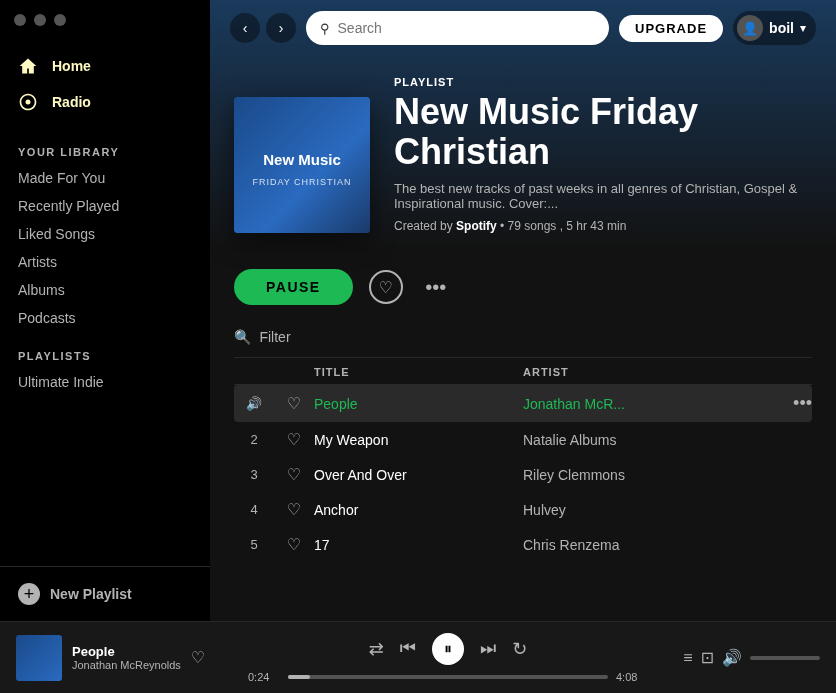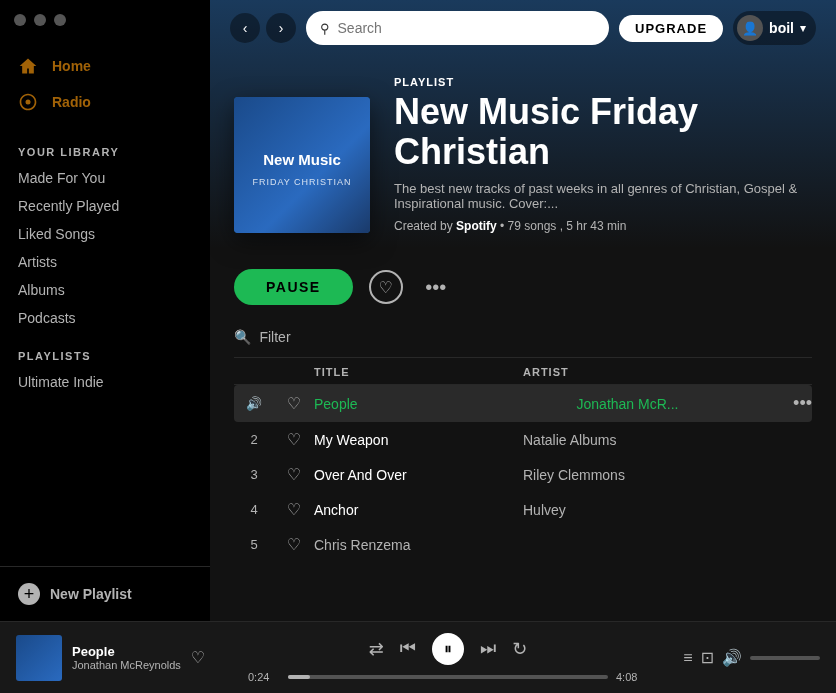--- a/index.html
+++ b/index.html
@@ -50,21 +50,21 @@
       flex-shrink: 0;
     }
     .sidebar-nav {
       padding: 8px 0;
     }
     .nav-item {
       display: flex;
       align-items: center;
       gap: 14px;
       padding: 8px 18px;
-      color: #a16207;
+      color: #fef9c3;
       font-size: 14px;
       font-weight: 600;
       cursor: pointer;
     }
     .nav-icon {
       width: 20px; height: 20px;
       display: flex; align-items: center; justify-content: center;
     }
     .nav-icon svg { width: 20px; height: 20px; fill: currentColor; }
 
@@ -347,21 +347,21 @@
       display: grid;
       grid-template-columns: 40px 40px 1fr 1fr 80px;
       align-items: center;
       padding: 8px 0;
       border-radius: 4px;
       font-size: 14px;
       cursor: pointer;
     }
     .track-row.active { background: rgba(255,255,255,0.1); }
     .track-row.active .track-title { color: #1db954; }
-    .track-row.active .track-artist { color: #1db954; text-align: center; }
+    .track-row.active .track-artist { color: #1db954; }
     .track-num { color: #b3b3b3; text-align: center; font-size: 13px; }
     .track-heart { color: #b3b3b3; display: flex; justify-content: center; font-size: 16px; }
     .track-title { font-weight: 400; white-space: nowrap; overflow: hidden; text-overflow: ellipsis; }
     .track-artist { color: #b3b3b3; white-space: nowrap; overflow: hidden; text-overflow: ellipsis; }
     .track-more { color: #b3b3b3; text-align: right; font-size: 18px; }
 
     
     .player-bar {
       height: 72px;
       background: #181818;
@@ -605,20 +605,21 @@
           <div class="track-row">
     <span class="track-num">4</span>
     <span class="track-heart">♡</span>
     <span class="track-title">Anchor</span>
     <span class="track-artist">Hulvey</span>
     <span class="track-more"></span>
   </div>
           <div class="track-row">
     <span class="track-num">5</span>
     <span class="track-heart">♡</span>
+    <span class="track-title">17</span>
     <span class="track-artist">Chris Renzema</span>
     <span class="track-more"></span>
   </div>
         </div>
     </div>
   </div>
 </div>
 
 <div class="player-bar">
   <div class="player-track-info">

